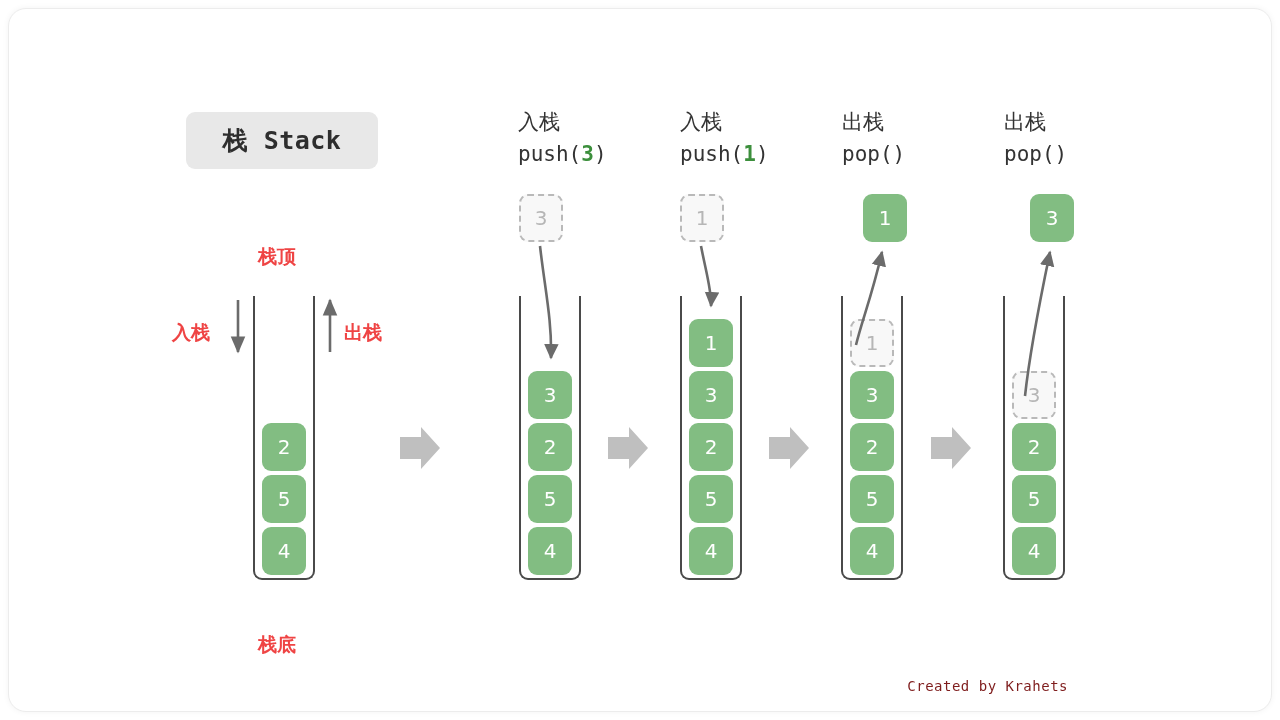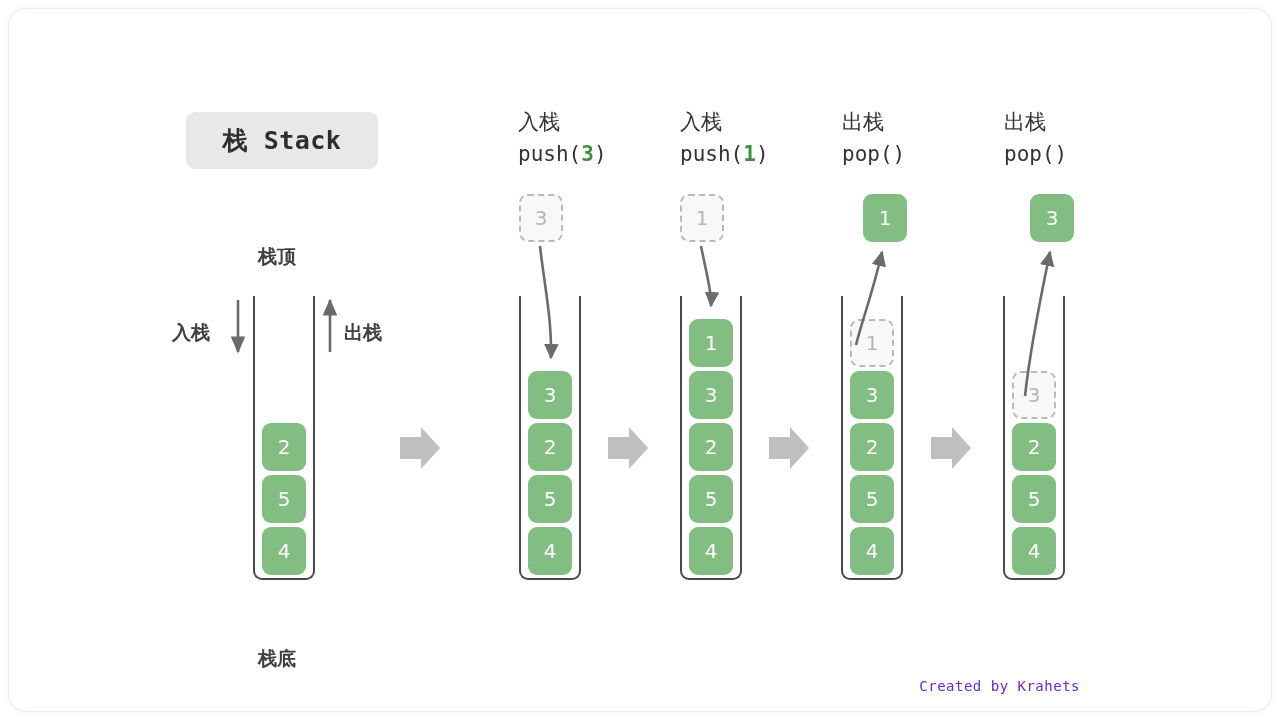--- a/index.html
+++ b/index.html
@@ -50,21 +50,21 @@
     font-weight: bold;
     color: #2e2e2e;
     letter-spacing: 0.5px;
   }
 
   
   .cn-label {
     position: absolute;
     font-size: 19px;
     font-weight: bold;
-    color: #404040;
+    color: #ef4444;
     white-space: nowrap;
   }
   .op-label {
     position: absolute;
     font-size: 21px;
     color: #333333;
     white-space: nowrap;
     text-align: left;
   }
   .op-label .cn {
@@ -128,38 +128,38 @@
     left: 0;
     top: 0;
     width: 1280px;
     height: 720px;
     pointer-events: none;
   }
 
   
   .watermark {
     position: absolute;
-    right: 18px;
+    right: 30px;
     bottom: 26px;
     font-family: "DejaVu Sans Mono", "Liberation Mono", monospace;
     font-size: 14px;
-    color: #6d28d9;
+    color: #7f1d1d;
     letter-spacing: 0.5px;
   }
 </style>
 </head>
 <body>
 
 <div id="canvas">
   <div class="card-frame"></div>
 
   <div class="title-badge">栈 Stack</div>
 
   <div class="cn-label" style="left:258px; top:244px;">栈顶</div>
-  <div class="cn-label" style="left:258px; top:646px;text-align:right;">栈底</div>
+  <div class="cn-label" style="left:258px; top:632px;text-align:right;">栈底</div>
   <div class="cn-label" style="left:172px; top:320px;">入栈</div>
   <div class="cn-label" style="left:344px; top:320px;">出栈</div>
 
   <div class="stack-col">
     <div class="stack-box" style="left:253px; top:296px; height:284px;"></div>
     <div class="cell filled" style="left:262px; top:423px;">2</div>
     <div class="cell filled" style="left:262px; top:475px;">5</div>
     <div class="cell filled" style="left:262px; top:527px;">4</div>
   </div>
 

